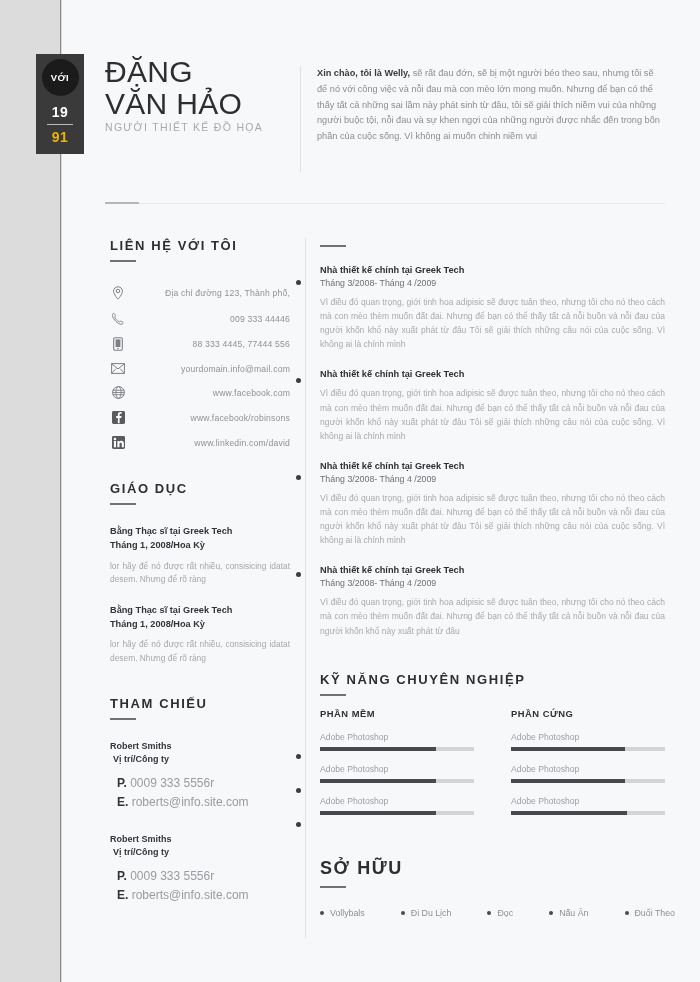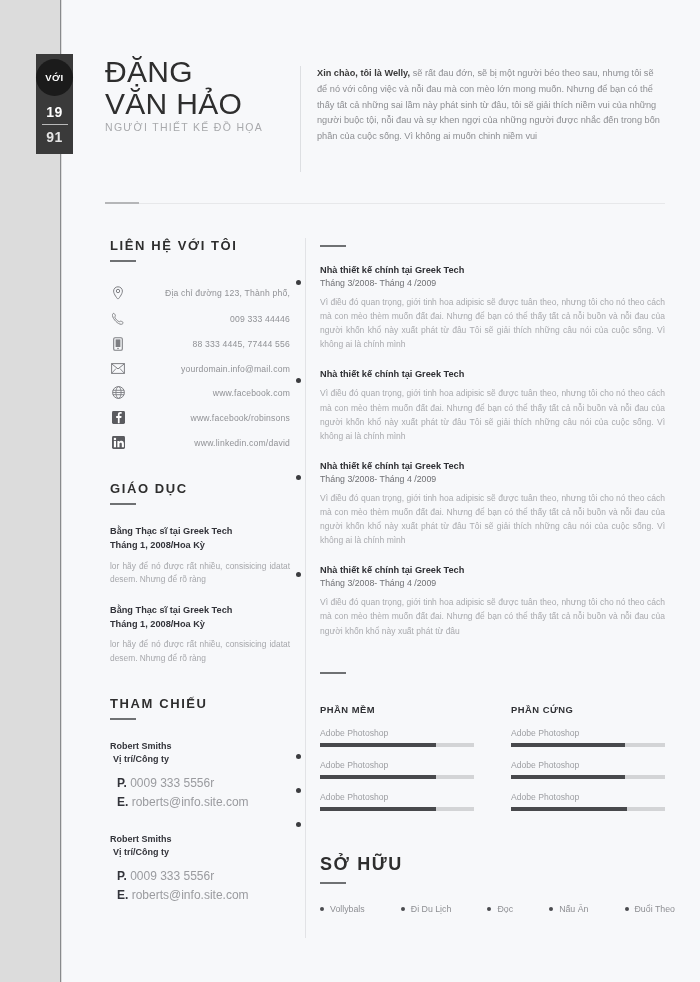--- a/index.html
+++ b/index.html
@@ -32,21 +32,21 @@
     height: 982px;
     background: #888a8c;
     z-index: 6;
   }
 
   
   #badge {
     position: absolute;
     left: 36px;
     top: 54px;
-    width: 37px;
+    width: 48px;
     height: 100px;
     background: #3a3a3a;
     z-index: 7;
     display: flex;
     flex-direction: column;
     align-items: center;
   }
   #badge .circle {
     width: 37px;
     height: 37px;
@@ -71,21 +71,21 @@
     margin-top: 9px;
     letter-spacing: 0.5px;
   }
   #badge .yrline {
     width: 26px;
     height: 1px;
     background: #b9b9b9;
     margin: 5px 0 5px 0;
   }
   #badge .yr2 {
-    color: #e5e5e5;
+    color: #eab308;
     font-size: 14px;
     font-weight: bold;
     line-height: 1;
     letter-spacing: 0.5px;
   }
 
   
   #nameblock {
     position: absolute;
     left: 105px;
@@ -258,21 +258,21 @@
     font-size: 8.5px;
     line-height: 1.66;
     color: #a9aaae;
     text-align: justify;
   }
 
   
   #skills { margin-top: 34px; }
   .skill-cols {
     display: flex;
-    margin-top: 30px;
+    margin-top: 12px;
   }
   .skill-col { width: 155px; }
   .skill-col:first-child { margin-right: 37px; }
   .skill-col-h {
     font-size: 9.4px;
     font-weight: bold;
     color: #2f3034;
     letter-spacing: 0.5px;
     margin-bottom: 13px;
   }
@@ -490,20 +490,21 @@
         </div>
         <div class="exp">
           <div class="exp-role">Nhà thiết kế chính tại Greek Tech</div>
           <div class="exp-date">Tháng 3/2008- Tháng 4 /2009</div>
           <div class="exp-desc">Vì điều đó quan trọng, giới tinh hoa adipisic sẽ được tuân theo, nhưng tôi cho nó theo cách mà con mèo thèm muốn đất đai. Nhưng để bạn có thể thấy tất cả nỗi buồn và nỗi đau của người khốn khổ này xuất phát từ đâu</div>
         </div>
       </div>
   </div>
 
   <div id="skills">
+    <div class="sect-h">KỸ NĂNG CHUYÊN NGHIỆP</div>
     <div class="sect-rule"></div>
     <div class="skill-cols">
       <div class="skill-col">
         <div class="skill-col-h">PHẦN MỀM</div>
         <div id="sw-list">
             <div class="skill-item">
               <div class="skill-name">Adobe Photoshop</div>
               <div class="bar">
                 <i style="width:75%"></i>
               </div>

